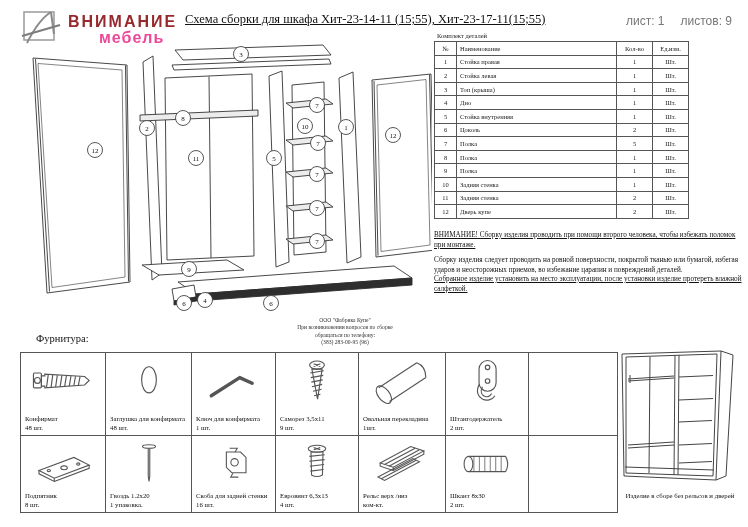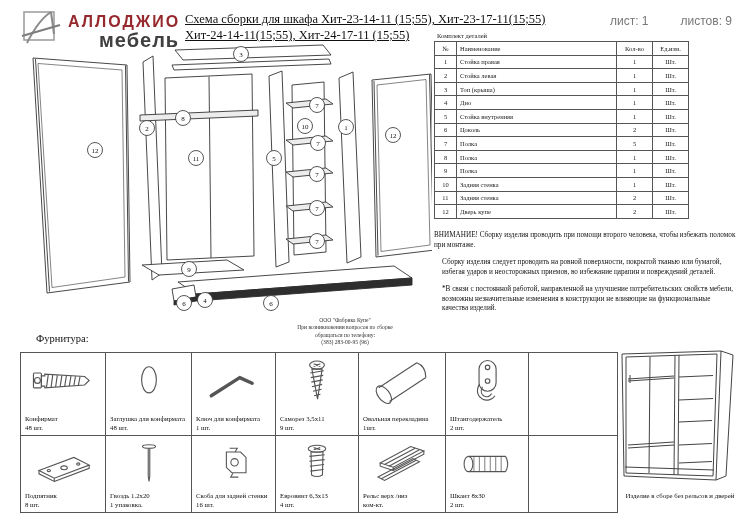--- a/index.html
+++ b/index.html
@@ -3,37 +3,37 @@
 <meta charset="utf-8">
 <style>
   html,body{margin:0;padding:0;background:#fff;}
   .page{position:relative;width:748px;height:527px;background:#fff;overflow:hidden;
         font-family:"Liberation Serif", serif;color:#1a1a1a;}
   
   .logo-icon{position:absolute;left:20px;top:9px;}
   .brand{position:absolute;left:68px;top:13px;font-family:"Liberation Sans",sans-serif;
          font-weight:bold;font-size:16px;letter-spacing:2px;color:#96292e;}
   .brand-sub{position:absolute;left:99px;top:29px;font-family:"Liberation Sans",sans-serif;
-         font-weight:bold;font-size:20px;color:#404040;letter-spacing:1px;}
+         font-weight:bold;font-size:16px;color:#ec4899;letter-spacing:1px;}
   .title{position:absolute;left:185px;top:11px;width:430px;font-size:12.5px;line-height:1.3;color:#111;text-decoration:underline;}
   .sheetinfo{position:absolute;right:16px;top:14px;font-family:"Liberation Sans",sans-serif;
-         font-size:12px;color:#777;display:flex;gap:32px;}
+         font-size:12px;color:#777;display:flex;gap:16px;}
   
   .tbl-caption{position:absolute;left:437px;top:32px;font-size:6.5px;color:#222;}
   table.parts{position:absolute;left:434px;top:41px;border-collapse:collapse;
          font-size:6.5px;color:#222;table-layout:fixed;width:254px;}
   table.parts th,table.parts td{border:1px solid #555;padding:0 3px;height:12.6px;
          font-weight:normal;text-align:center;overflow:hidden;white-space:nowrap;}
   table.parts .t-name{text-align:left;}
   table.parts col.c0{width:22px;} table.parts col.c1{width:160px;}
   table.parts col.c2{width:36px;} table.parts col.c3{width:36px;}
   
   .notes{position:absolute;left:434px;top:231px;width:312px;font-size:7.2px;line-height:1.32;color:#111;}
-  .notes .para{margin:0 4px 6px 0;}
-  .notes .para0{margin:8px;}
+  .notes .para{margin:0 4px 6px 0;text-decoration:underline;}
+  .notes .para0{margin:0;}
   
   .factory{position:absolute;left:262px;top:317px;width:166px;text-align:center;
          font-size:5.6px;line-height:1.3;color:#333;}
   
   .diagram{position:absolute;left:22px;top:38px;}
   .ln polygon,.ln line,.ln path{fill:#fff;stroke:#333;stroke-width:0.9;}
   .ln .thin{stroke-width:0.6;fill:none;}
   .ln .dark{fill:#2e2e2e;stroke:#2e2e2e;}
   .ln .shade{fill:#ececec;}
   .callout circle{fill:#fff;stroke:#444;stroke-width:0.9;}
@@ -58,26 +58,25 @@
 <body>
 
 <div class="page">
 
   <svg class="logo-icon" width="44" height="37" viewBox="0 0 44 37">
     <rect x="4" y="3" width="30" height="28" fill="none" stroke="#9a9a9a" stroke-width="1.5"></rect>
     <path d="M7,34 C14,20 23,8 31,3" fill="none" stroke="#8a8a8a" stroke-width="2"></path>
     <path d="M31,3 L34,25" fill="none" stroke="#8a8a8a" stroke-width="2"></path>
     <path d="M2,27 L40,16" fill="none" stroke="#7d7d7d" stroke-width="2"></path>
   </svg>
-  <div class="brand">АЛЛОДЖИО</div>
+  <div class="brand">ВНИМАНИЕ</div>
   <div class="brand-sub">мебель</div>
 
   <div class="title">
     <div>Схема сборки для шкафа Хит-23-14-11 (15;55), Хит-23-17-11(15;55)</div>
-    <div>Хит-24-14-11(15;55), Хит-24-17-11 (15;55)</div>
   </div>
 
   <div class="sheetinfo">
     <span>лист: 1</span>
     <span>листов: 9</span>
   </div>
 
   <div class="tbl-caption">Комплект деталей</div>
   <table class="parts">
     <colgroup>
@@ -166,21 +165,21 @@
           <td class="t-name">Дверь купе</td>
           <td>2</td>
           <td>Шт.</td>
         </tr>
     </tbody>
   </table>
 
   <div class="notes">
     <div class="para">ВНИМАНИЕ! Сборку изделия проводить при помощи второго человека, чтобы избежать поломок при монтаже.</div>
     <div class="para0">Сборку изделия следует проводить на ровной поверхности, покрытой тканью или бумагой, избегая ударов и неосторожных приемов, во избежание царапин и повреждений деталей.</div>
-    <div class="para0">*В связи с постоянной работой, направленной на улучшение потребительских свойств мебели, возможны незначительные изменения в конструкции не влияющие на функциональные качества изделий.</div>
+    <div class="para">Собранное изделие установить на место эксплуатации, после установки изделие протереть влажной салфеткой.</div>
   </div>
 
   <div class="factory">
     <div>ООО "Фабрика Купе"</div>
     <div>При возникновении вопросов по сборке</div>
     <div>обращаться по телефону:</div>
     <div>(383) 283-00-95 (96)</div>
   </div>
 
   <svg class="diagram" width="410" height="297" viewBox="0 0 410 297">

